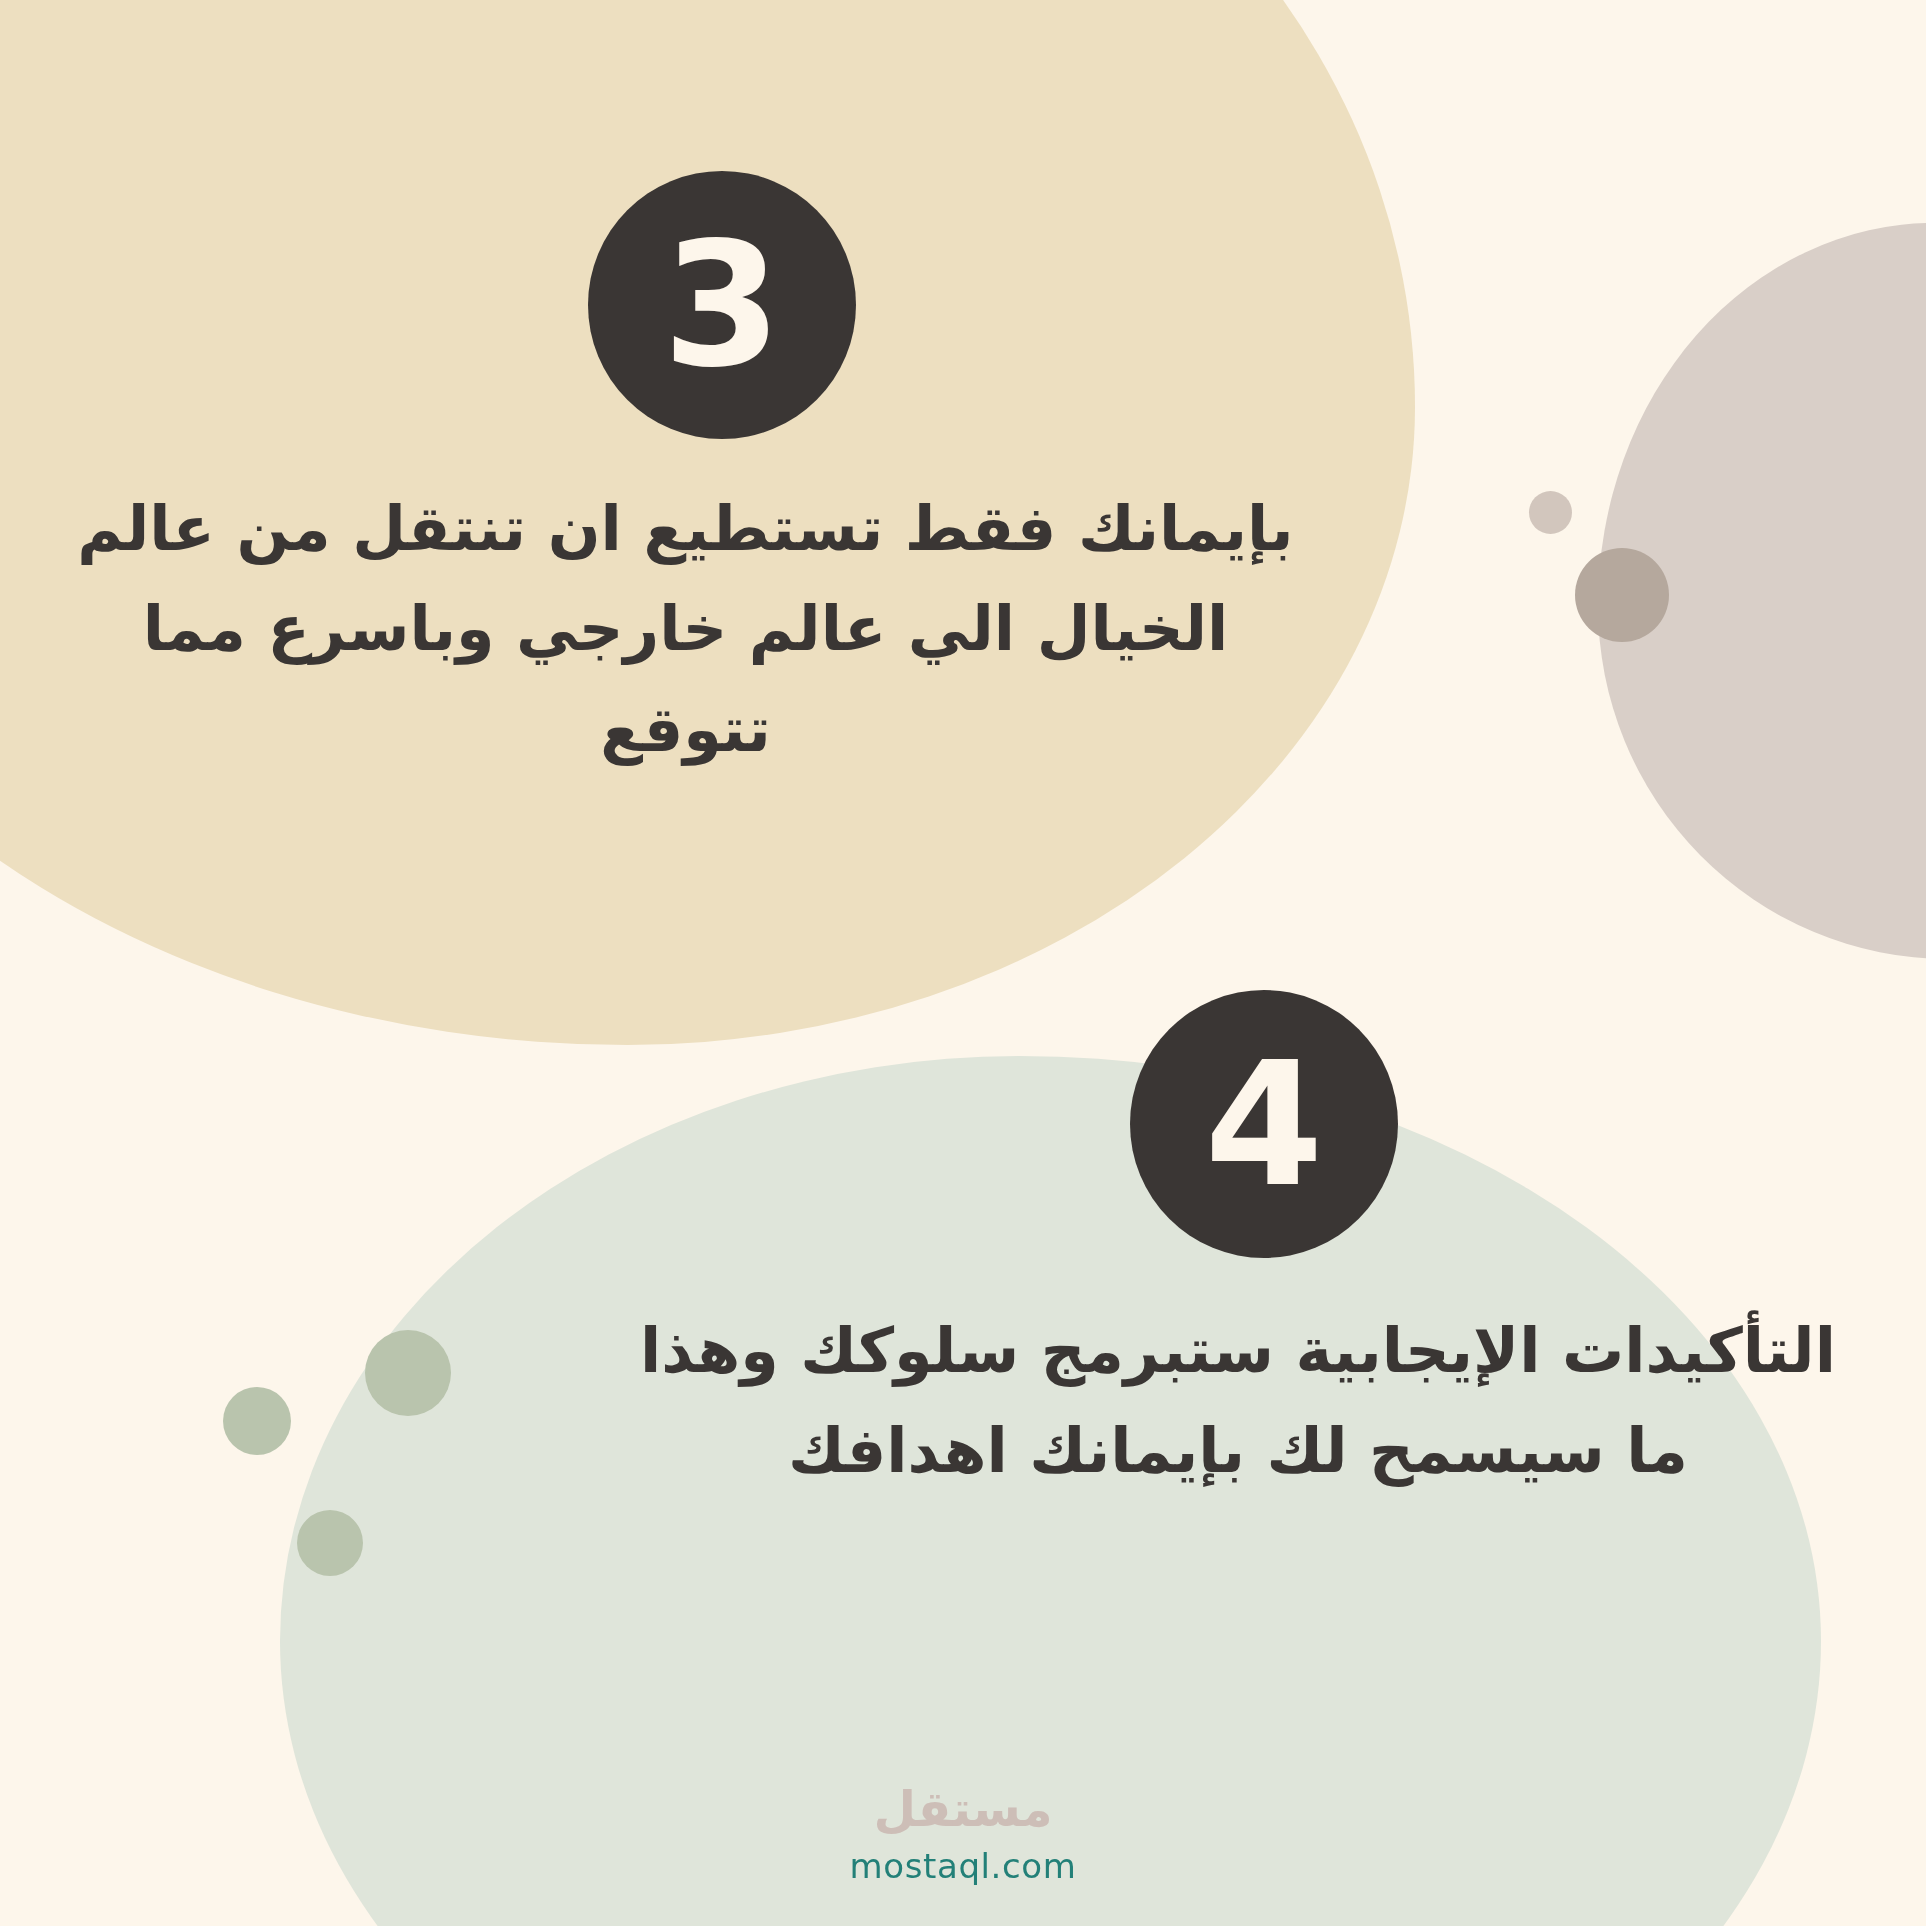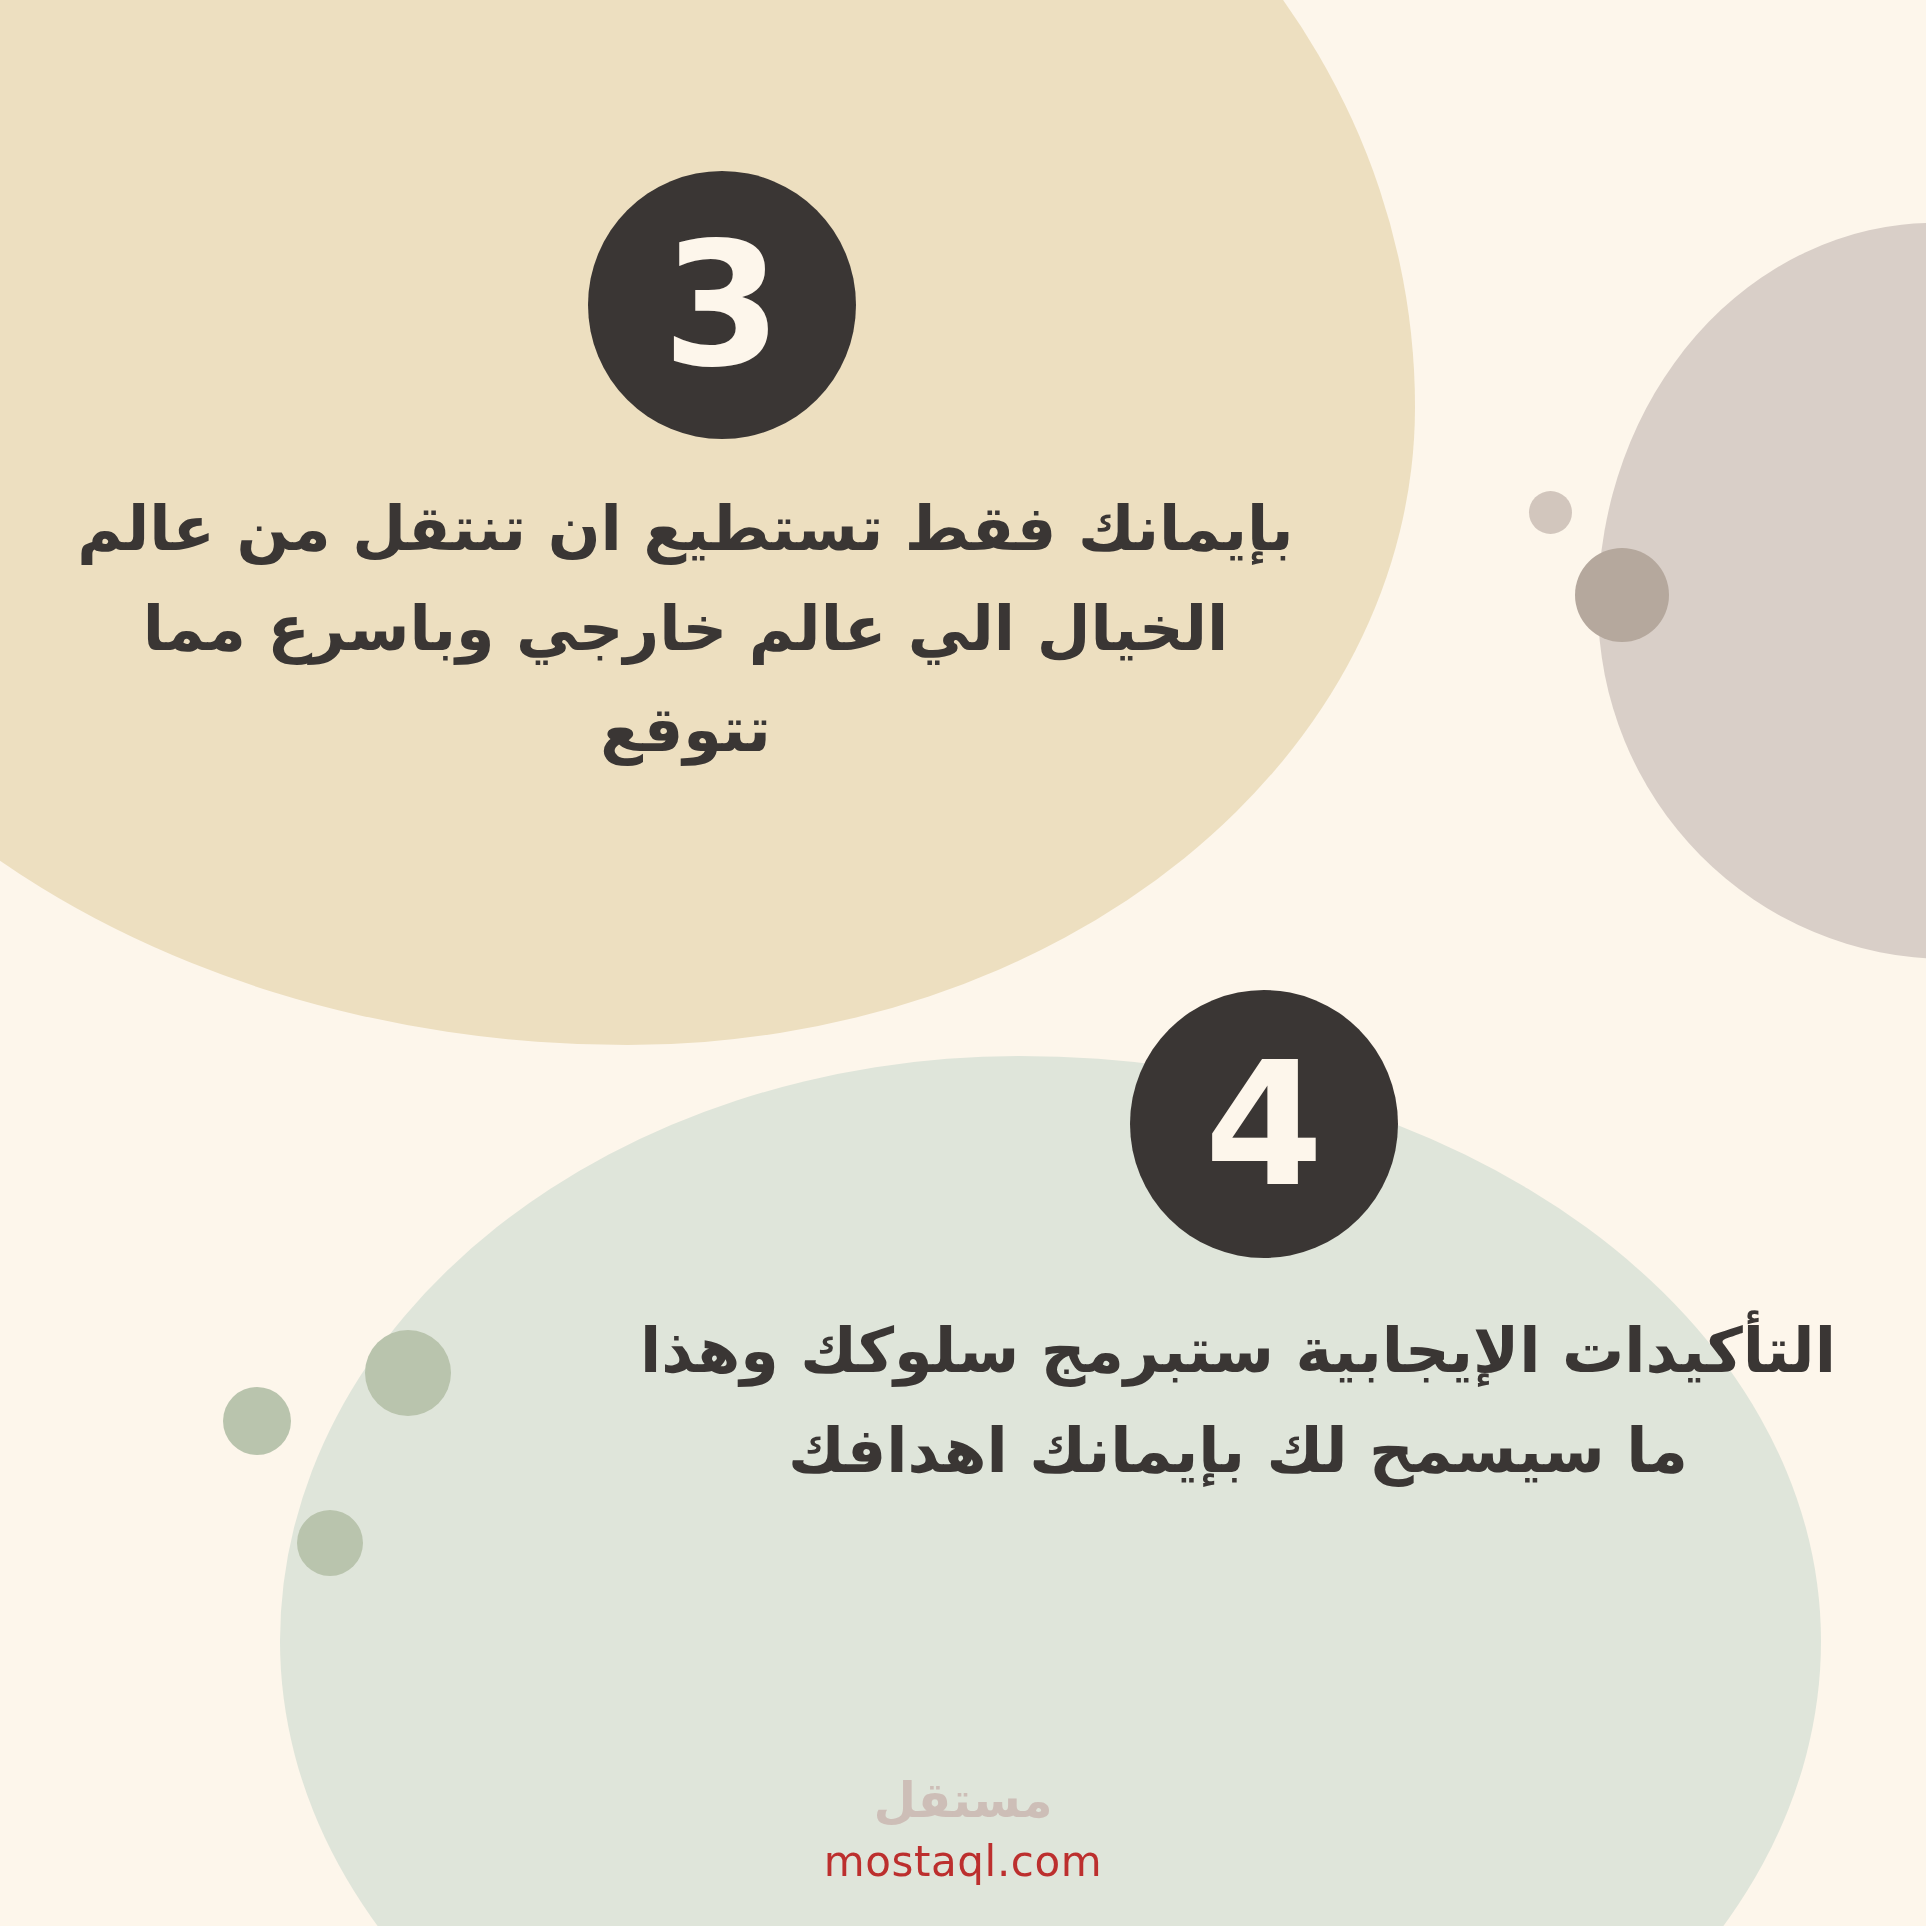--- a/index.html
+++ b/index.html
@@ -151,22 +151,22 @@
   }
   #logo-mark {
     font-size: 49px;
     font-weight: 700;
     color: #cbb8b2;
     direction: rtl;
     letter-spacing: 1.1px;
     opacity: .85;
   }
   #logo-url {
-    font-size: 42px;
-    color: #b91c1c;
+    font-size: 34px;
+    color: #0f766e;
     direction: ltr;
     letter-spacing: 0.6px;
     opacity: .9;
   }
 </style>
 </head>
 <body>
 
 <div id="canvas">
 

